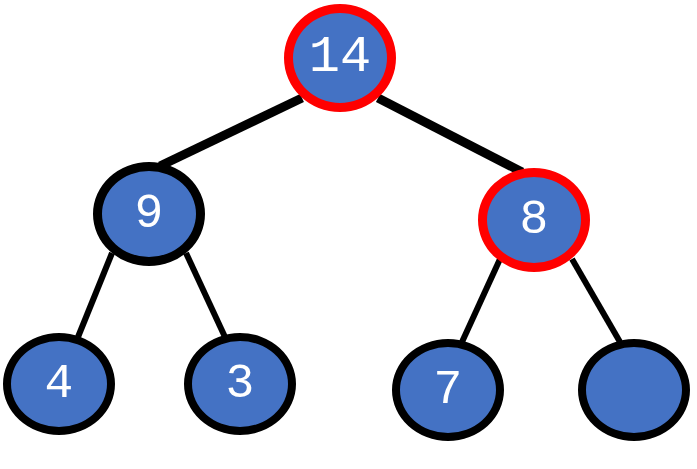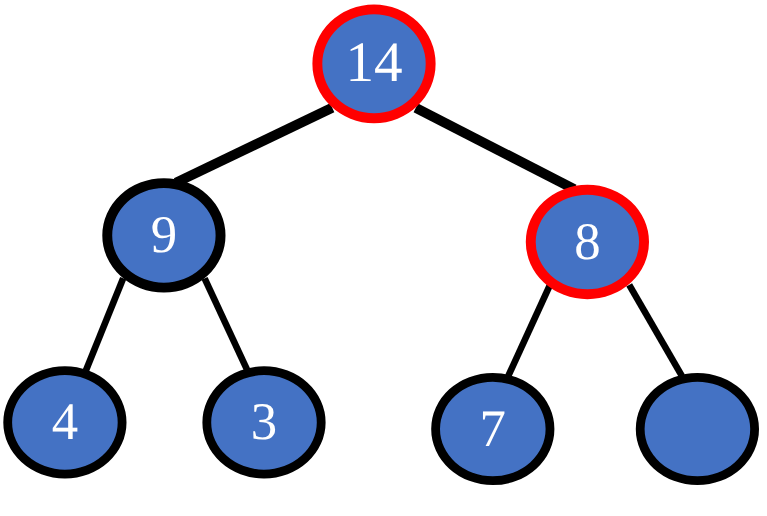--- a/index.html
+++ b/index.html
@@ -29,21 +29,21 @@
     position: absolute;
     box-sizing: border-box;
     border-radius: 50%;
     display: flex;
     align-items: center;
     justify-content: center;
     z-index: 2;
   }
   .node-label {
     color: #ffffff;
-    font-family: Liberation Serif, serif;
+    font-family: Liberation Mono, monospace;
     font-weight: 400;
     line-height: 1;
     user-select: none;
     letter-spacing: 0px;
   }
 </style>
 </head>
 <body>
 
 <div id="diagram-canvas">

